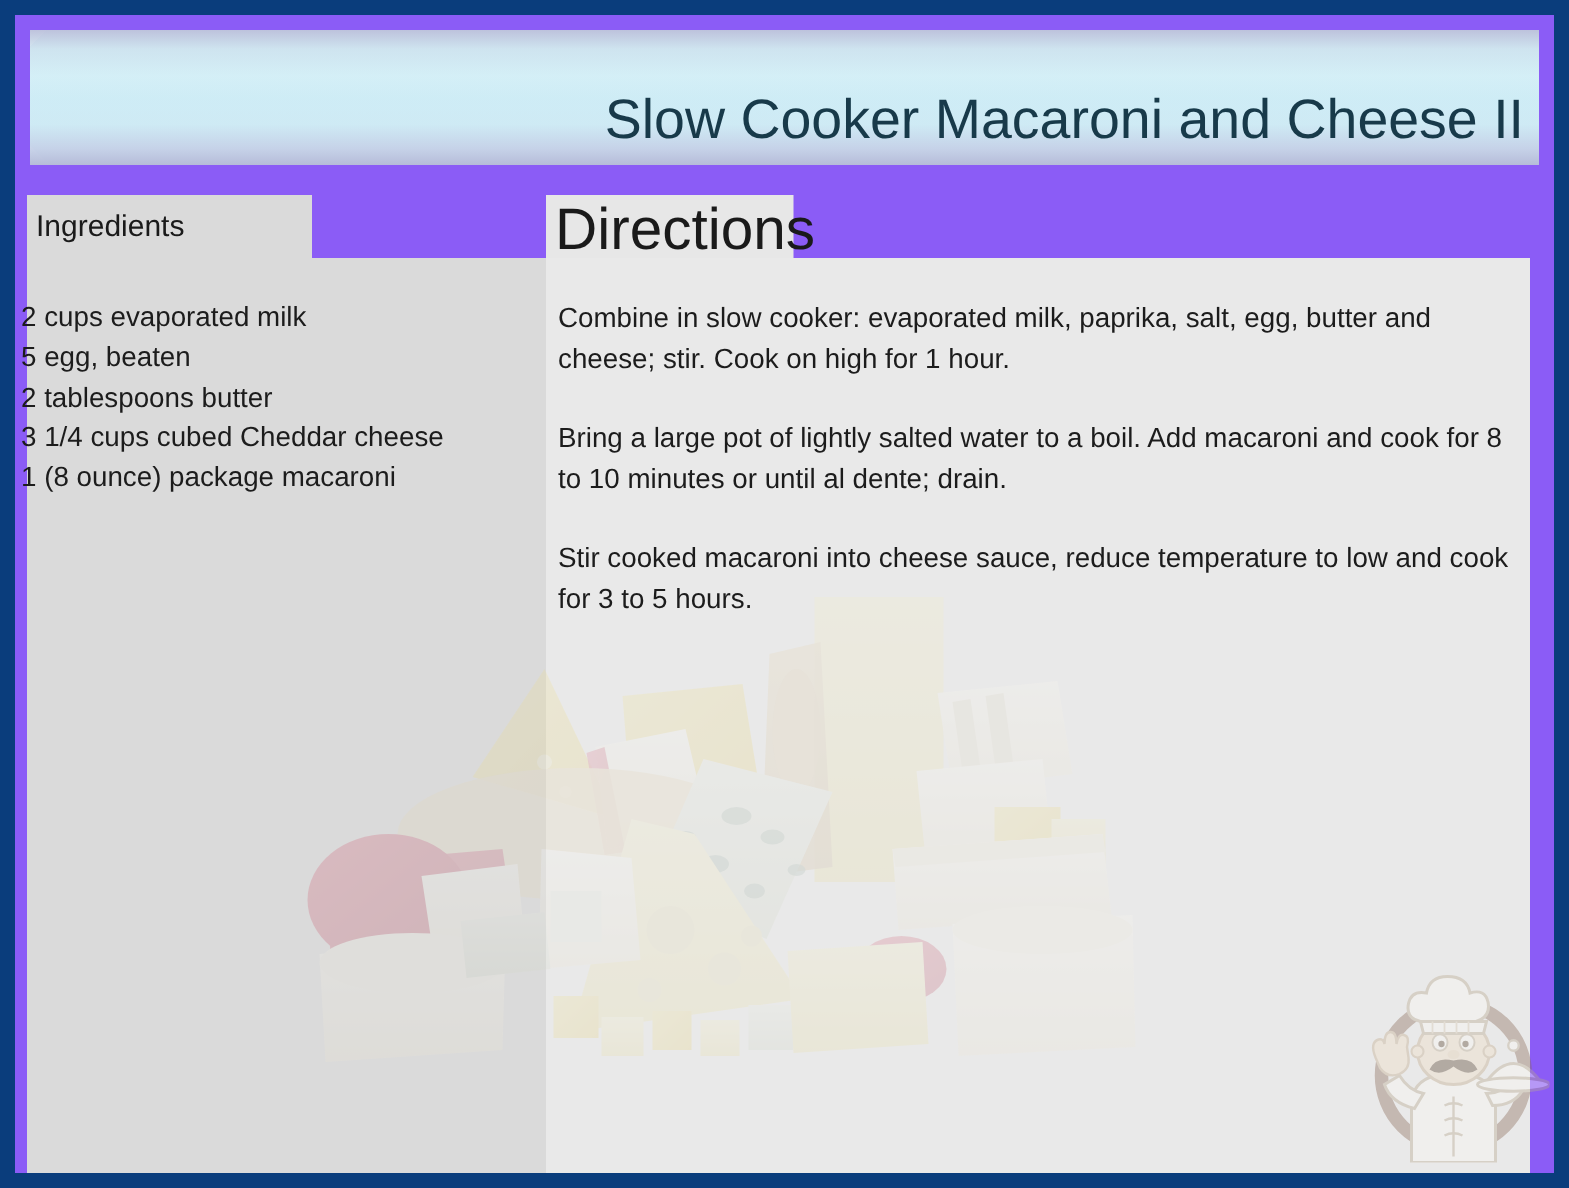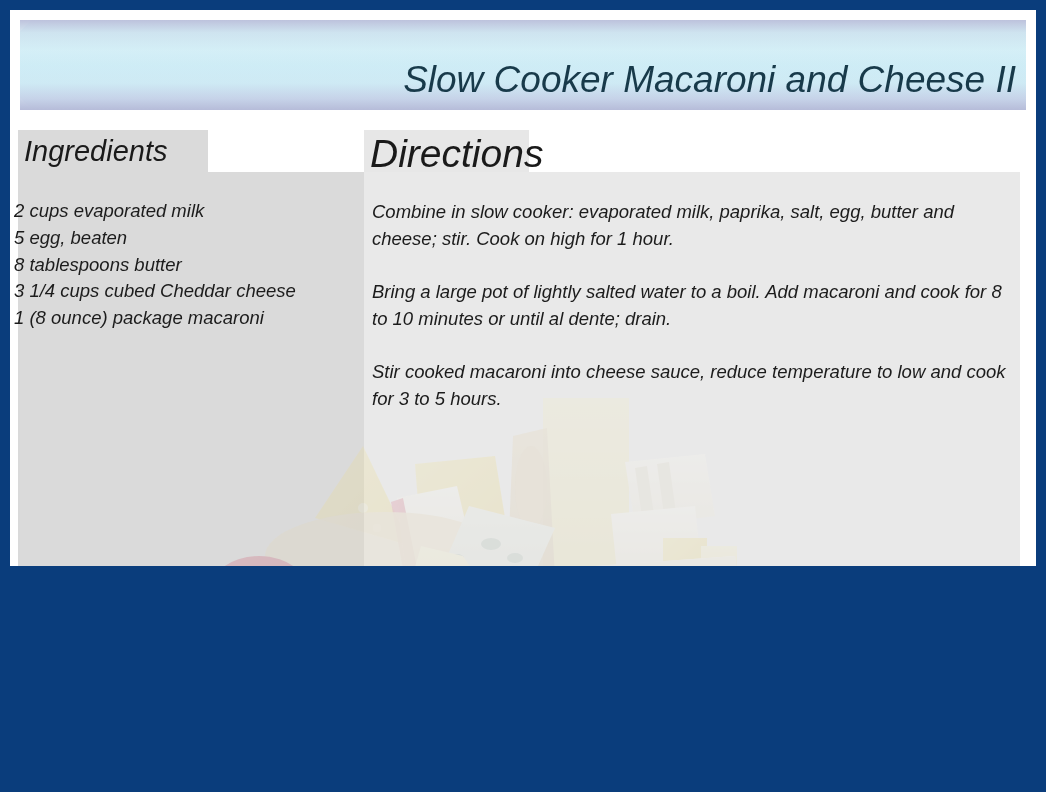--- a/index.html
+++ b/index.html
@@ -19,24 +19,23 @@
     width: 1046px;
     height: 792px;
     background: #0a3d7c;
     box-sizing: border-box;
   }
   #slide-inner {
     position: absolute;
     left: 10px;
     top: 10px;
     width: 1026px;
-    height: 556px;
-    background: #ffffff;
+    height: 772px;
+    background: #8b5cf6;
     overflow: hidden;
-    font-style: italic;
   }
 
   
   #title-banner {
     position: absolute;
     left: 10px;
     top: 10px;
     width: 1006px;
     height: 90px;
     background:
@@ -75,21 +74,21 @@
     left: 8px;
     top: 120px;
     width: 190px;
     height: 42px;
     background: #dadada;
   }
   #ingredients-heading {
     position: absolute;
     left: 14px;
     top: 123px;
-    font-size: 29px;
+    font-size: 20px;
     line-height: 36px;
     color: #1a1a1a;
   }
   #ingredients-panel {
     position: absolute;
     left: 8px;
     top: 162px;
     width: 349px;
     height: 610px;
     background: #dadada;
@@ -173,21 +172,21 @@
     <div id="title-banner">
       <div id="title-text">Slow Cooker Macaroni and Cheese II</div>
     </div>
 
     <div class="panel-tab" id="ingredients-tab"></div>
     <div id="ingredients-panel"></div>
     <div id="ingredients-heading">Ingredients</div>
     <div id="ingredients-list">
       <div>2 cups evaporated milk</div>
       <div>5 egg, beaten</div>
-      <div>8 tablespoons butter</div>
+      <div>2 tablespoons butter</div>
       <div>3 1/4 cups cubed Cheddar cheese</div>
       <div>1 (8 ounce) package macaroni</div>
     </div>
 
     <div class="panel-tab" id="directions-tab"></div>
     <div id="directions-panel"></div>
     <div id="directions-heading">Directions</div>
     <div id="directions-body">
       <p>Combine in slow cooker: evaporated milk, paprika, salt, egg, butter and cheese; stir. Cook on high for 1 hour.</p>
       <p>Bring a large pot of lightly salted water to a boil. Add macaroni and cook for 8 to 10 minutes or until al dente; drain.</p>

